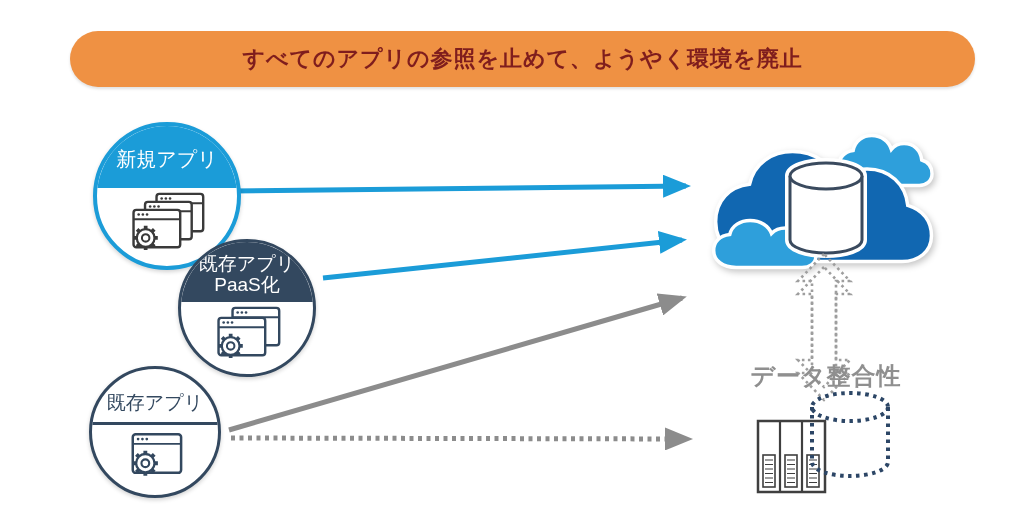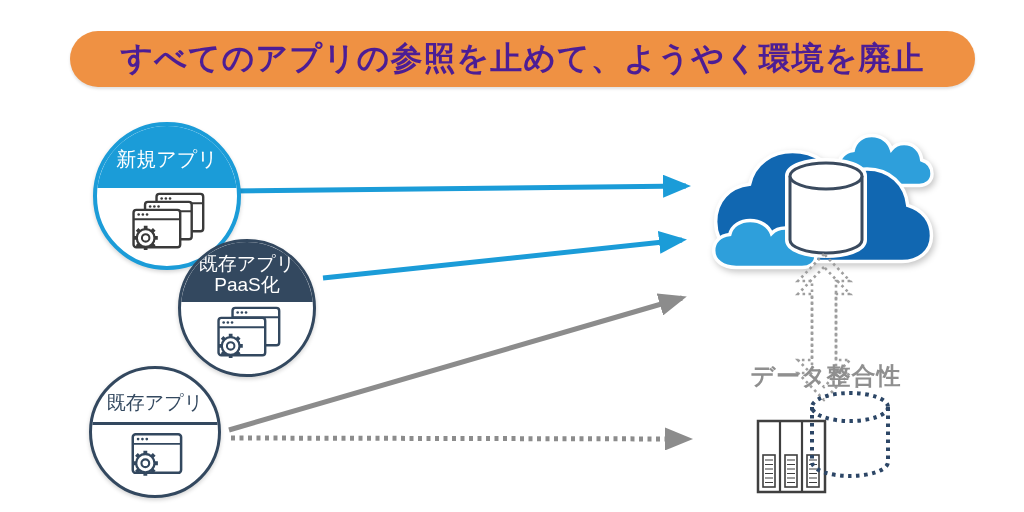--- a/index.html
+++ b/index.html
@@ -7,21 +7,21 @@
     position:relative;width:1024px;height:512px;background:#fff;overflow:hidden;
     font-family:"Liberation Sans","DejaVu Sans",sans-serif;
   }
   
   .banner{
     position:absolute;left:70px;top:31px;width:905px;height:56px;
     background:#EF9143;border-radius:28px;
     display:flex;align-items:center;justify-content:center;
     box-shadow:0 2px 3px rgba(0,0,0,.12);
   }
-  .banner span{color:#4c1d95;font-size:32px;font-weight:bold;letter-spacing:1px;}
+  .banner span{color:#7f1d1d;font-size:22px;font-weight:bold;letter-spacing:1px;}
   
   #overlay{position:absolute;left:0;top:0;}
   .cloud-shadow{filter:drop-shadow(2px 3px 3px rgba(0,0,0,.22));}
   
   .node{position:absolute;border-radius:50%;overflow:hidden;background:#fff;
         box-shadow:0 2px 4px rgba(0,0,0,.18);}
   .node .top{display:flex;flex-direction:column;align-items:center;justify-content:center;}
   .node .bottom{display:flex;align-items:center;justify-content:center;}
   #node-new{left:93px;top:122px;width:140px;height:140px;border:4px solid #1B9CD8;}
   #node-new .top{height:62px;background:#1B9CD8;}

